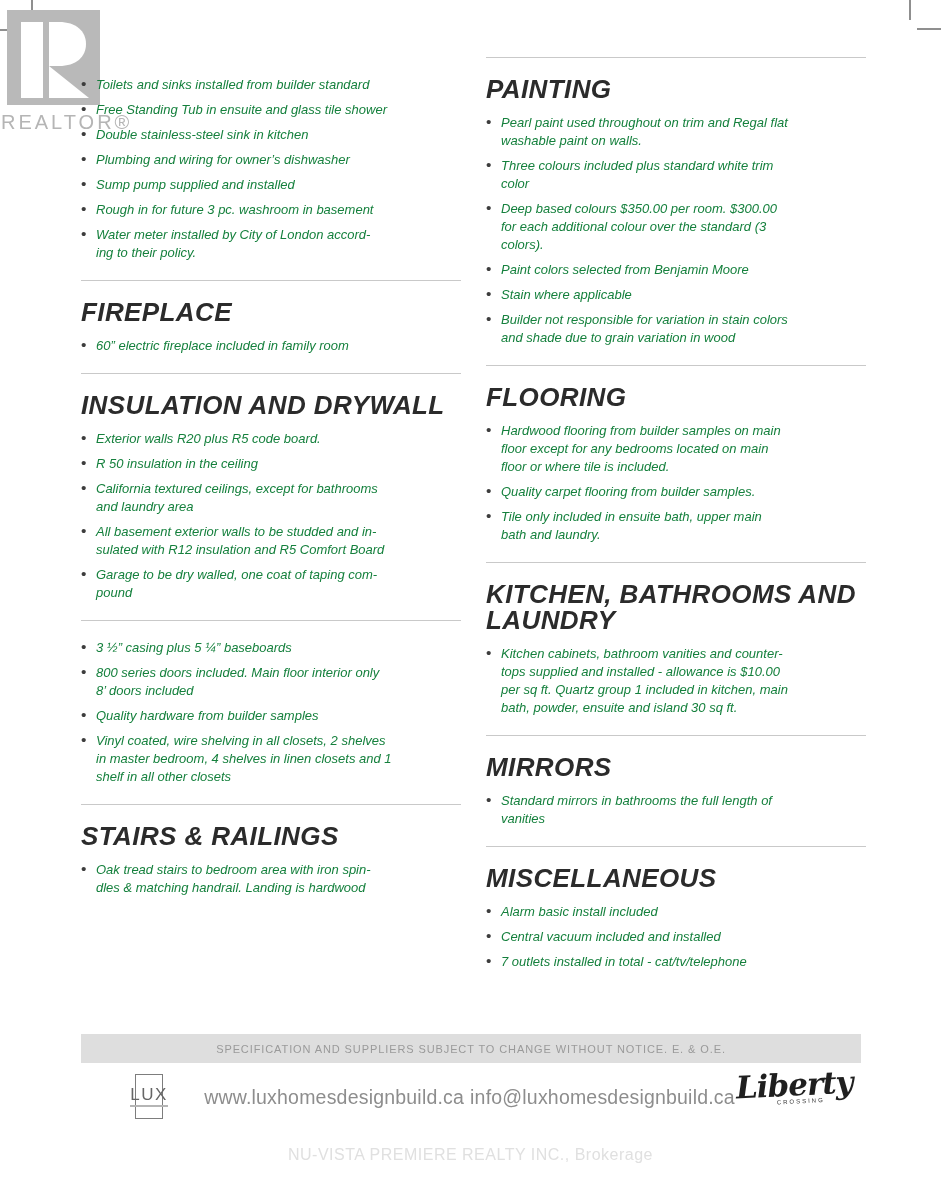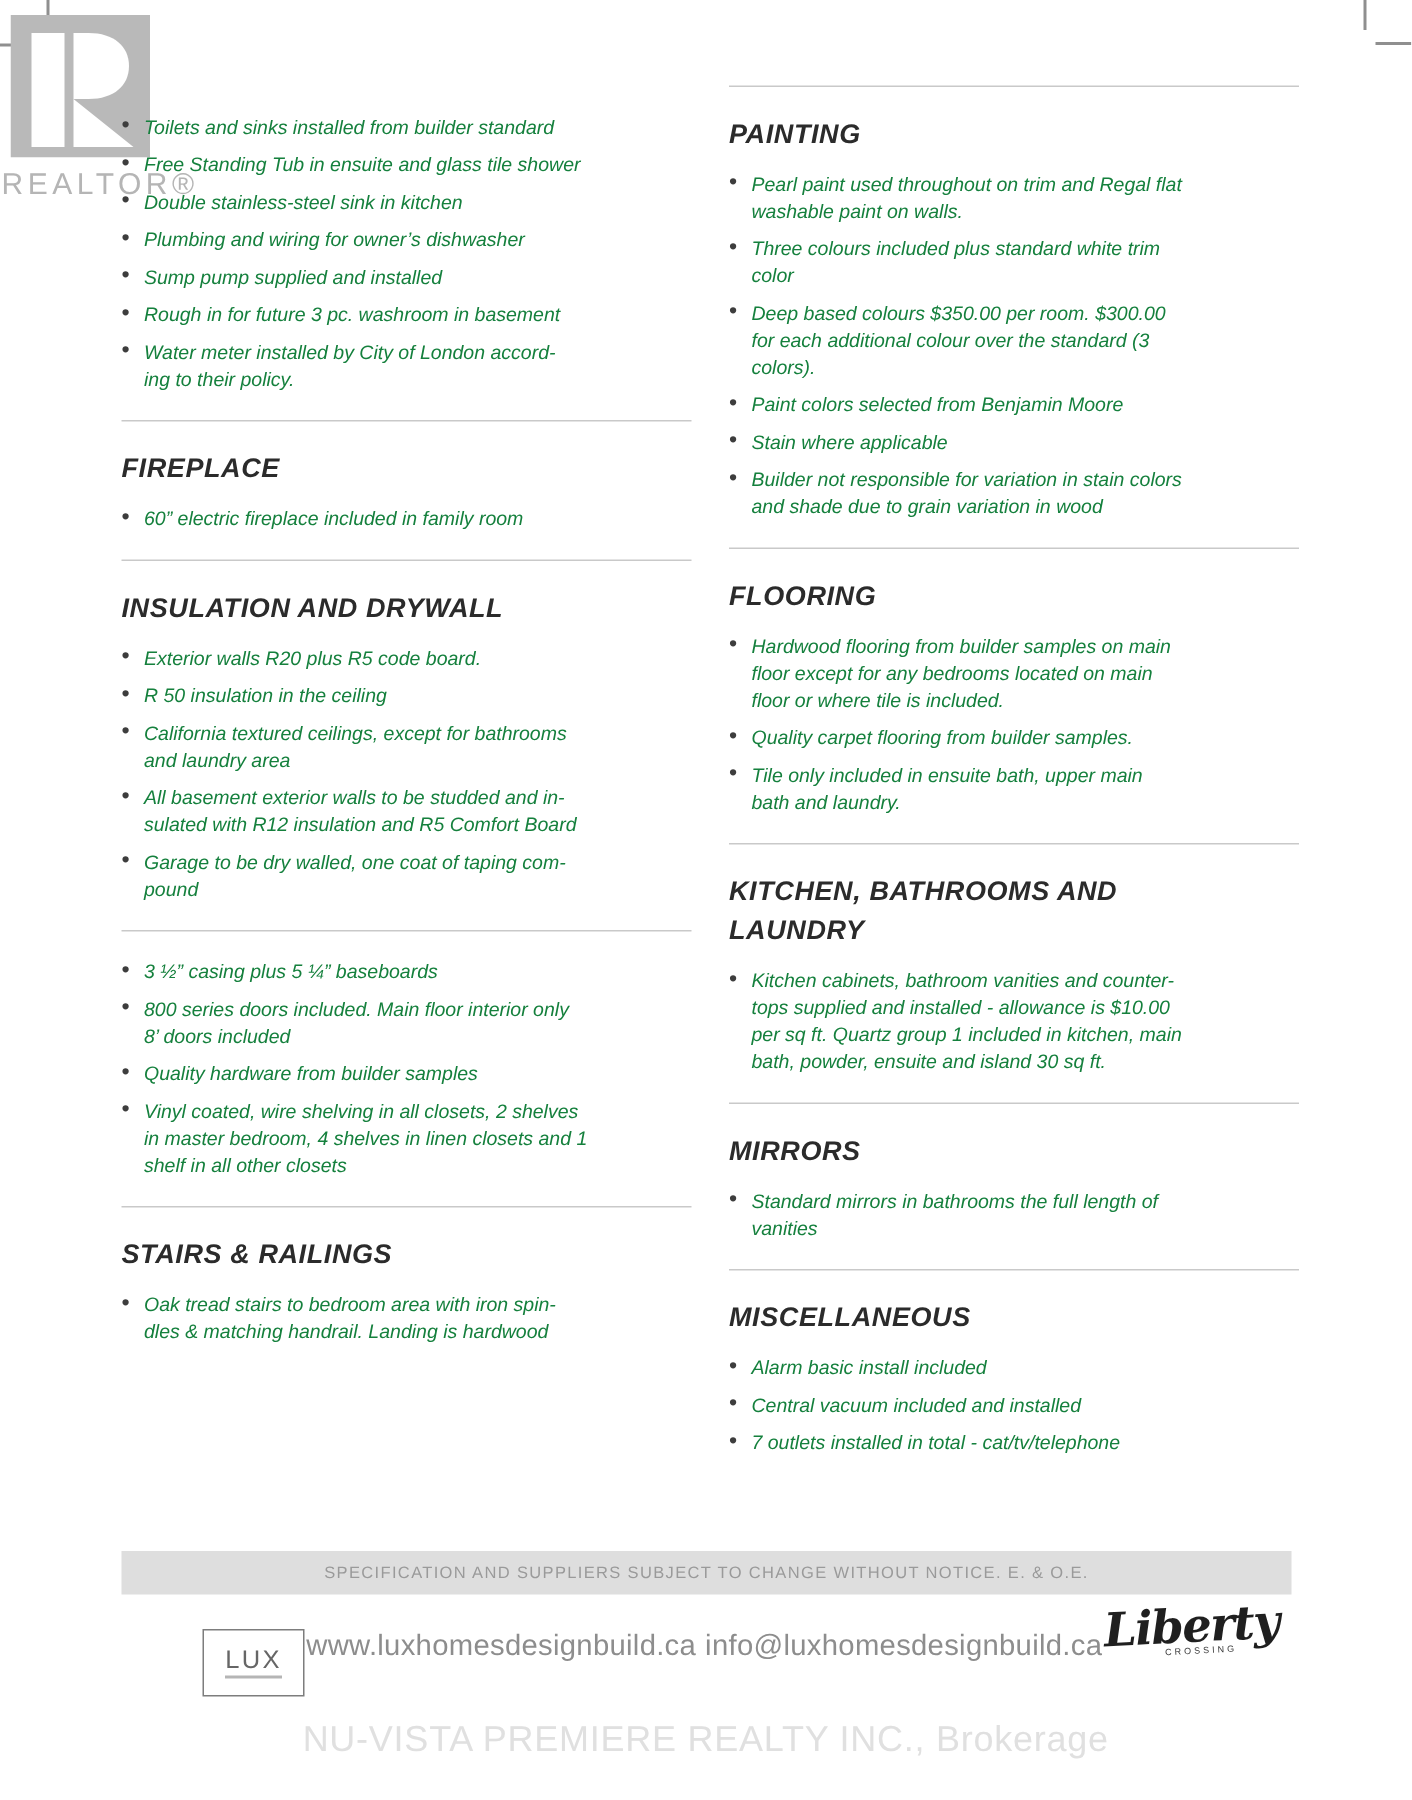--- a/index.html
+++ b/index.html
@@ -30,21 +30,21 @@
 
   
   .col { position:absolute; width:380px; z-index:1; }
   .col-left  { left:81px;  top:76px; }
   .col-right { left:486px; top:39px; }
 
   .rule { height:1px; background:#c9c9c9; margin:18px 0 18px 0; }
 
   h2.sec-title {
     font-style:italic; font-weight:700;
-    font-size:18px; line-height:26px;
+    font-size:26px; line-height:26px;
     letter-spacing:0.4px;
     color:#2b2b2b;
     margin:0 0 12px 0;
     white-space:pre-line;
   }
 
   ul.spec-list { list-style:none; margin:0; padding:0; }
   ul.spec-list li {
     position:relative;
     padding-left:15px;
@@ -66,23 +66,23 @@
   
   .notice-bar {
     position:absolute; left:81px; top:1034px;
     width:780px; height:29px;
     background:#dedede;
     display:flex; align-items:center; justify-content:center;
     font-size:11px; letter-spacing:0.9px; color:#9a9a9a;
   }
   .lux-box {
     position:absolute; left:135px; top:1074px;
-    width:68px; height:45px;
+    width:28px; height:45px;
     border:1px solid #7d7d7d;
-    display:flex; flex-direction:column; align-items:center; justify-content:center;margin-top:12px;
+    display:flex; flex-direction:column; align-items:center; justify-content:center;
   }
   .lux-box .lux-text {
     font-size:17px; letter-spacing:1.5px; color:#666; line-height:17px;
   }
   .lux-box .lux-line { width:38px; height:2px; background:#b5b5b5; margin-top:2px; }
 
   .contact-row {
     position:absolute; left:81px; top:1086px; width:777px;
     display:flex; justify-content:center; gap:6px;
     font-size:19.5px; color:#8d8d8d; letter-spacing:0.2px;
@@ -95,21 +95,21 @@
     font-size:31px; line-height:34px; color:#1f1f1f; letter-spacing:-1px;
   }
   .liberty .liberty-sub {
     font-size:6px; letter-spacing:2px; color:#3a3a3a;
     text-align:right; padding-right:12px; margin-top:-3px;
   }
 
   .brokerage-wm {
     position:absolute; left:0; top:1146px; width:941px;
     text-align:center;
-    font-size:24px; letter-spacing:0.5px;
+    font-size:16px; letter-spacing:0.5px;
     color:#e0e0e0;
   }
 </style>
 </head>
 <body>
 
 <div class="page">
 
   <div class="crop tl-v"></div>
   <div class="crop tl-h"></div>

